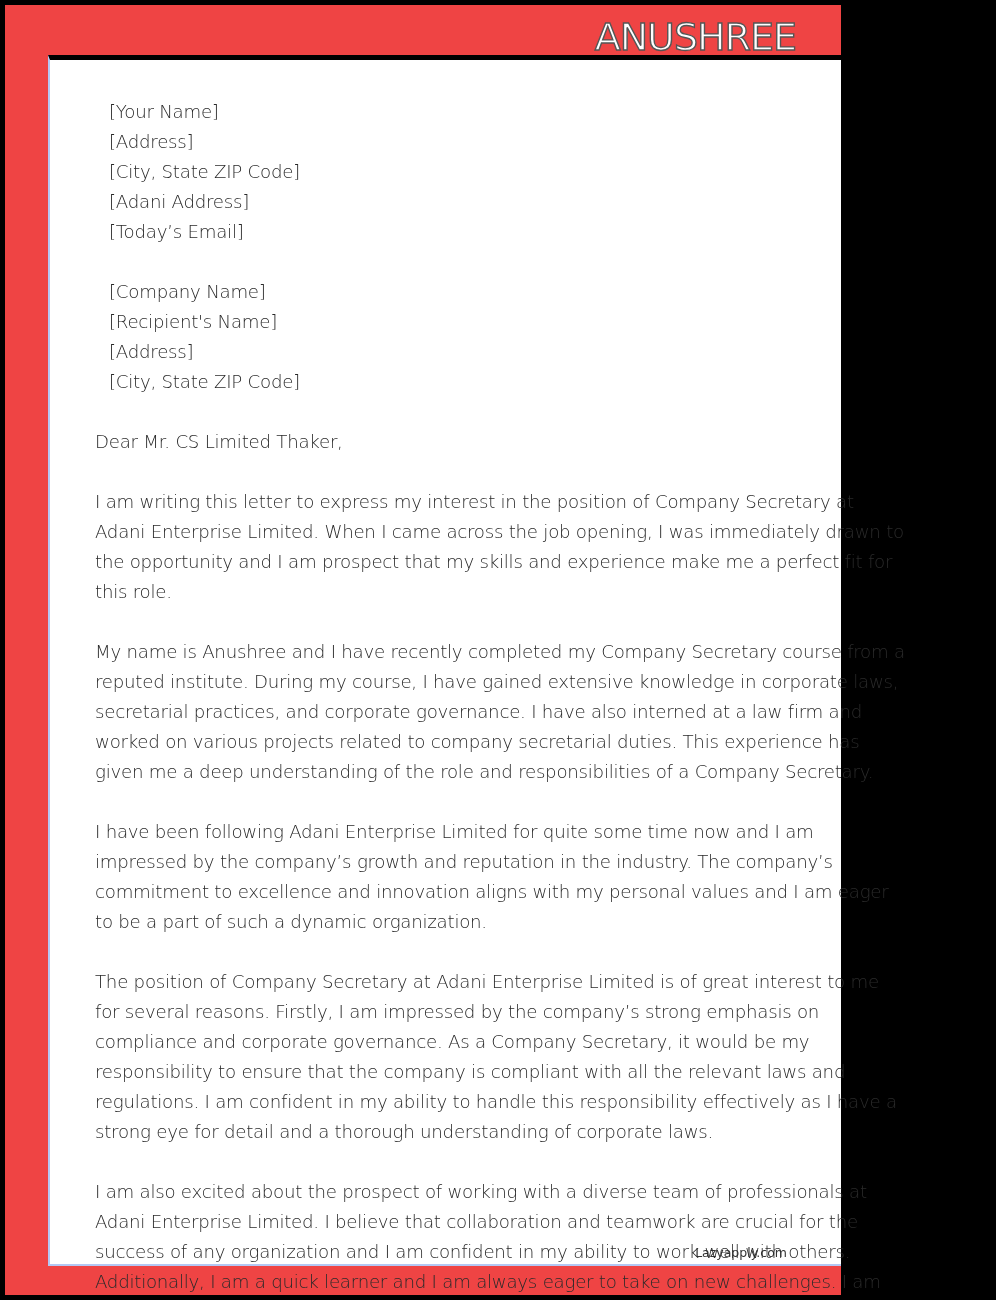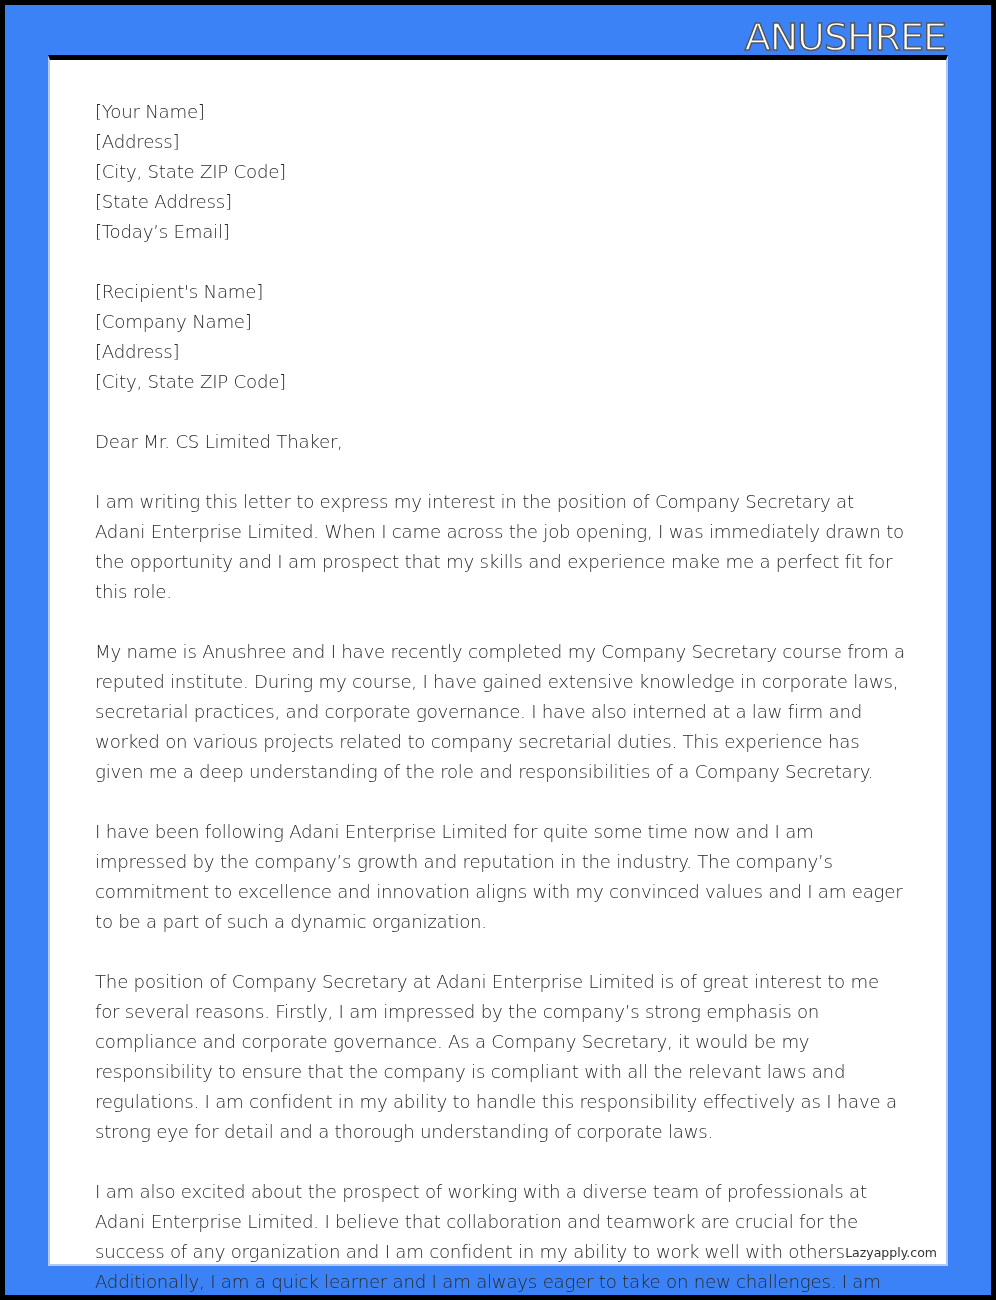--- a/index.html
+++ b/index.html
@@ -2,70 +2,70 @@
 <html><head>
   <meta charset="utf-8">
   <style>
     html, body { margin: 0; padding: 0; }
     body {
       width: 996px; height: 1300px; overflow: hidden;
       background: #000;
       font-family: "DejaVu Sans", sans-serif;
     }
     .frame {
-      position: absolute; left: 5px; top: 5px; width: 986px; height: 1290px;
-      background: #3b82f6; overflow: hidden; text-decoration: underline;
+      position: absolute; left: 5px; top: 5px; width: 836px; height: 1290px;
+      background: #ef4444; overflow: hidden; text-decoration: underline;
     }
     .brand {
       position: absolute; right: 45px; top: 10px;
       font-family: "DejaVu Sans", sans-serif; font-size: 38px; font-weight: normal;
       color: #ffffff; letter-spacing: -1px;
       -webkit-text-stroke: 1.4px #555;
       line-height: 44px;
     }
     .page {
       position: absolute; left: 43px; top: 50px; width: 896px; height: 1204px;
       background: #fff;
       border-left: 2px solid #b4c8f4; border-right: 2px solid #b4c8f4; border-bottom: 2px solid #b4c8f4;
       border-top: 5px solid #000;
     }
     .content {
       position: absolute; left: 95px; top: 97px; width: 810px;
       font-size: 18.2px; line-height: 30px; color: #2a2a2a;
       font-weight: 300; letter-spacing: -0.25px;
     }
     .content p { margin: 0 0 30px 0; }
-    .content .line { display: block; }
+    .content .line { display: block; margin-left: 14px; }
     .watermark {
       position: absolute; right: 54px; top: 1240px;
       font-size: 12.5px; color: #333; line-height: 16px;
     }
   </style>
 </head>
 <body>
 
 <div class="frame">
   <div class="brand">ANUSHREE</div>
   <div class="page"></div>
   <div class="watermark">Lazyapply.com</div>
 </div>
 
 <div class="content" style="position:absolute;">
   <p>
     <span class="line">[Your Name]</span>
     <span class="line">[Address]</span>
     <span class="line">[City, State ZIP Code]</span>
-    <span class="line">[State Address]</span>
+    <span class="line">[Adani Address]</span>
     <span class="line">[Today’s Email]</span>
   </p>
   <p>
+    <span class="line">[Company Name]</span>
     <span class="line">[Recipient's Name]</span>
-    <span class="line">[Company Name]</span>
     <span class="line">[Address]</span>
     <span class="line">[City, State ZIP Code]</span>
   </p>
   <p>Dear Mr. CS Limited Thaker,</p>
   <p>I am writing this letter to express my interest in the position of Company Secretary at Adani Enterprise Limited. When I came across the job opening, I was immediately drawn to the opportunity and I am prospect that my skills and experience make me a perfect fit for this role.</p>
   <p>My name is Anushree and I have recently completed my Company Secretary course from a reputed institute. During my course, I have gained extensive knowledge in corporate laws, secretarial practices, and corporate governance. I have also interned at a law firm and worked on various projects related to company secretarial duties. This experience has given me a deep understanding of the role and responsibilities of a Company Secretary.</p>
-  <p>I have been following Adani Enterprise Limited for quite some time now and I am impressed by the company’s growth and reputation in the industry. The company’s commitment to excellence and innovation aligns with my convinced values and I am eager to be a part of such a dynamic organization.</p>
+  <p>I have been following Adani Enterprise Limited for quite some time now and I am impressed by the company’s growth and reputation in the industry. The company’s commitment to excellence and innovation aligns with my personal values and I am eager to be a part of such a dynamic organization.</p>
   <p>The position of Company Secretary at Adani Enterprise Limited is of great interest to me for several reasons. Firstly, I am impressed by the company’s strong emphasis on compliance and corporate governance. As a Company Secretary, it would be my responsibility to ensure that the company is compliant with all the relevant laws and regulations. I am confident in my ability to handle this responsibility effectively as I have a strong eye for detail and a thorough understanding of corporate laws.</p>
   <p>I am also excited about the prospect of working with a diverse team of professionals at Adani Enterprise Limited. I believe that collaboration and teamwork are crucial for the success of any organization and I am confident in my ability to work well with others. Additionally, I am a quick learner and I am always eager to take on new challenges. I am</p>
 </div>
 
 </body></html>

